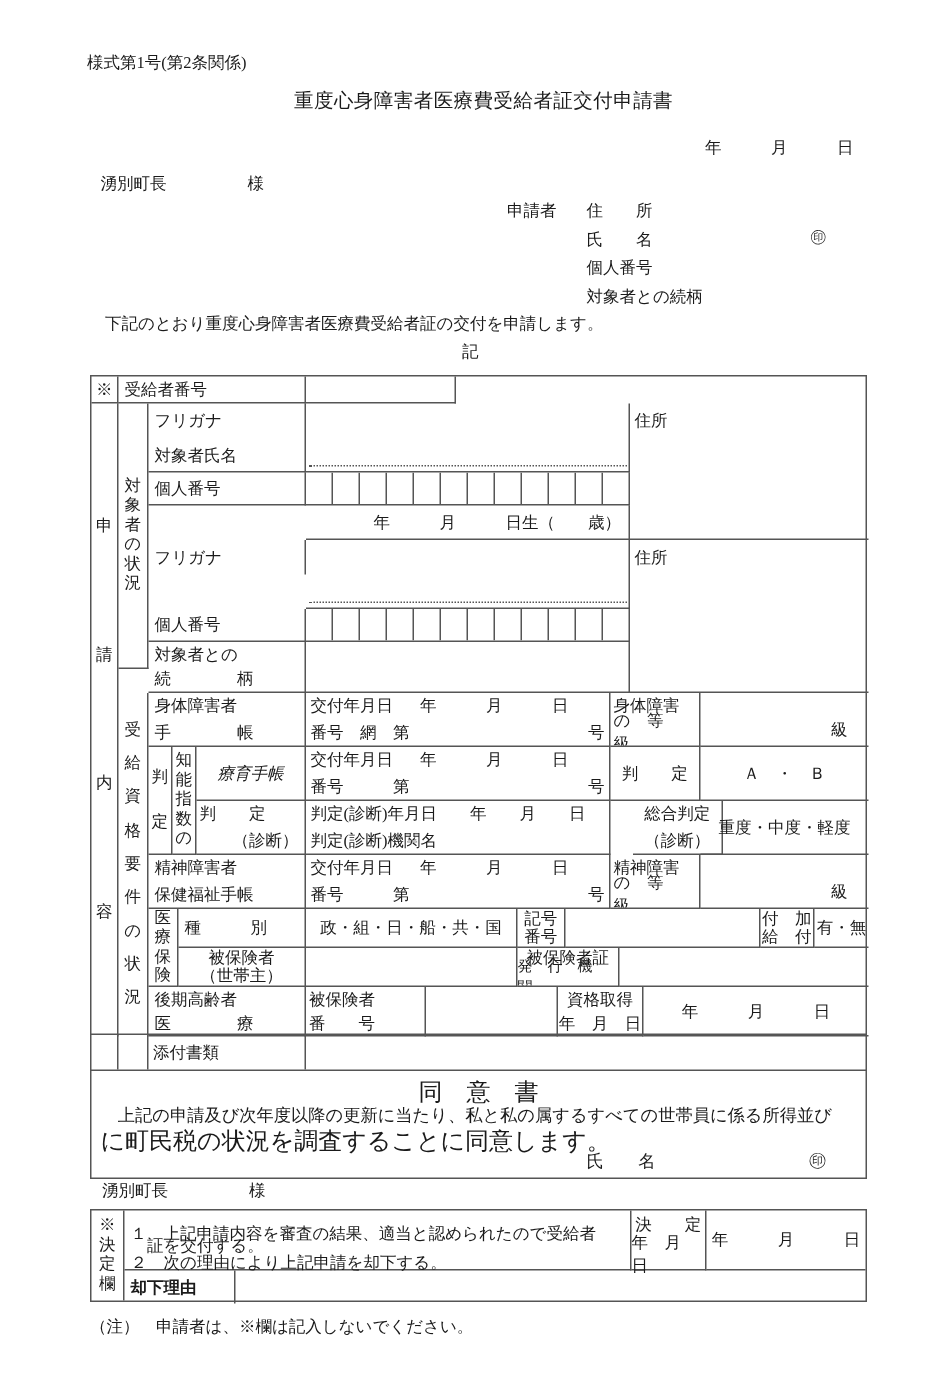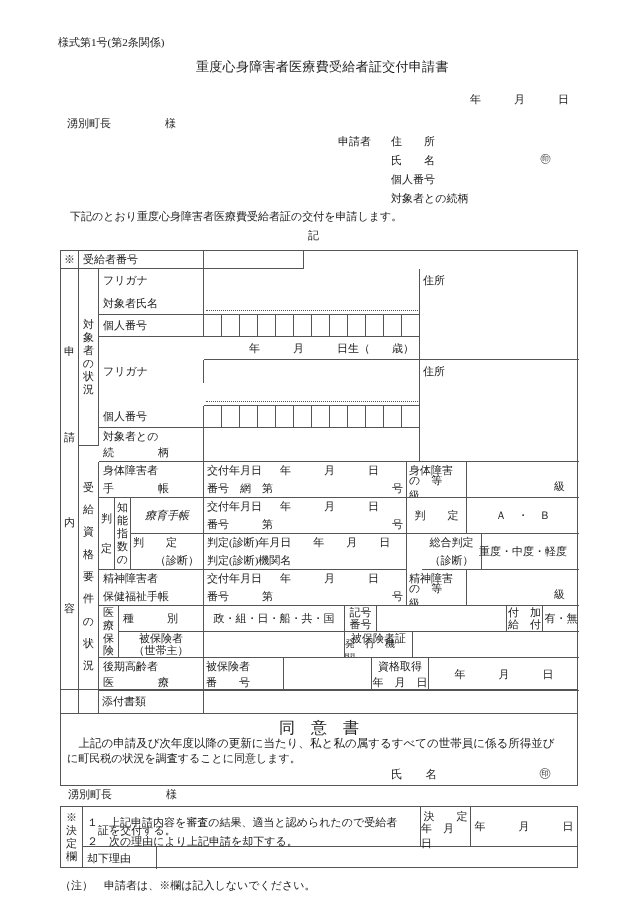--- a/index.html
+++ b/index.html
@@ -475,21 +475,21 @@
     <div style="position:absolute;left:142px;top:0;width:1px;height:100%;background:#555;"></div>
     <div style="position:absolute;left:37px;top:0;width:105px;height:100%;display:flex;align-items:center;font-size:11px;">
       <span class="sp">添付書類</span>
     </div>
     <div style="position:absolute;left:143px;top:0;right:0;height:100%;"></div>
   </div>
 
   <div style="position:absolute;left:60px;top:714px;width:518px;height:72px;box-sizing:border-box;border:1px solid #555;border-top:none;">
     <div style="position:absolute;left:0;right:0;top:4px;text-align:center;font-size:16px;">同　意　書</div>
     <div style="position:absolute;left:6px;top:22px;font-size:11.5px;white-space:nowrap;">　上記の申請及び次年度以降の更新に当たり、私と私の属するすべての世帯員に係る所得並び</div>
-    <div style="position:absolute;left:6px;top:37px;font-size:11px;white-space:nowrap;">に町民税の状況を調査することに同意します。</div>
+    <div style="position:absolute;left:6px;top:37px;font-size:16px;white-space:nowrap;">に町民税の状況を調査することに同意します。</div>
     <div style="position:absolute;left:330px;top:53px;font-size:11.5px;">氏　　名</div>
     <div style="position:absolute;left:478px;top:51px;font-size:12px;">㊞</div>
   </div>
   <div class="t fs12" style="left:68px;top:789px;">湧別町長</div>
   <div class="t fs12" style="left:166px;top:789px;">様</div>
 
   <div style="position:absolute;left:60px;top:806px;width:518px;height:62px;box-sizing:border-box;border:1px solid #555;">
 
     <div style="position:absolute;left:0;top:0;width:22px;height:100%;border-right:1px solid #555;box-sizing:border-box;">
       <div class="vert" style="font-size:11px;">
@@ -512,21 +512,21 @@
           </div>
         <div class="ctr">
             <span>年　月　日</span>
           </div>
       </div>
     </div>
     <div style="position:absolute;left:410px;top:0;right:0;height:40px;border-bottom:1px solid #555;box-sizing:border-box;display:flex;align-items:center;justify-content:center;font-size:11px;">
       <span>年　　　月　　　日</span>
     </div>
 
-    <div style="position:absolute;left:22px;top:40px;width:74px;height:22px;border-right:1px solid #555;box-sizing:border-box;display:flex;align-items:center;font-size:11px;">
+    <div style="position:absolute;left:22px;top:40px;width:74px;height:22px;border-right:1px solid #555;box-sizing:border-box;display:flex;align-items:center;font-size:11px;font-weight:bold;">
       <span class="sp">却下理由</span>
     </div>
     <div style="position:absolute;left:96px;top:40px;right:0;height:22px;"></div>
   </div>
 
   <div class="t fs12" style="left:60px;top:880px;">（注）　申請者は、※欄は記入しないでください。</div>
 
 </div>
 
 </body></html>

